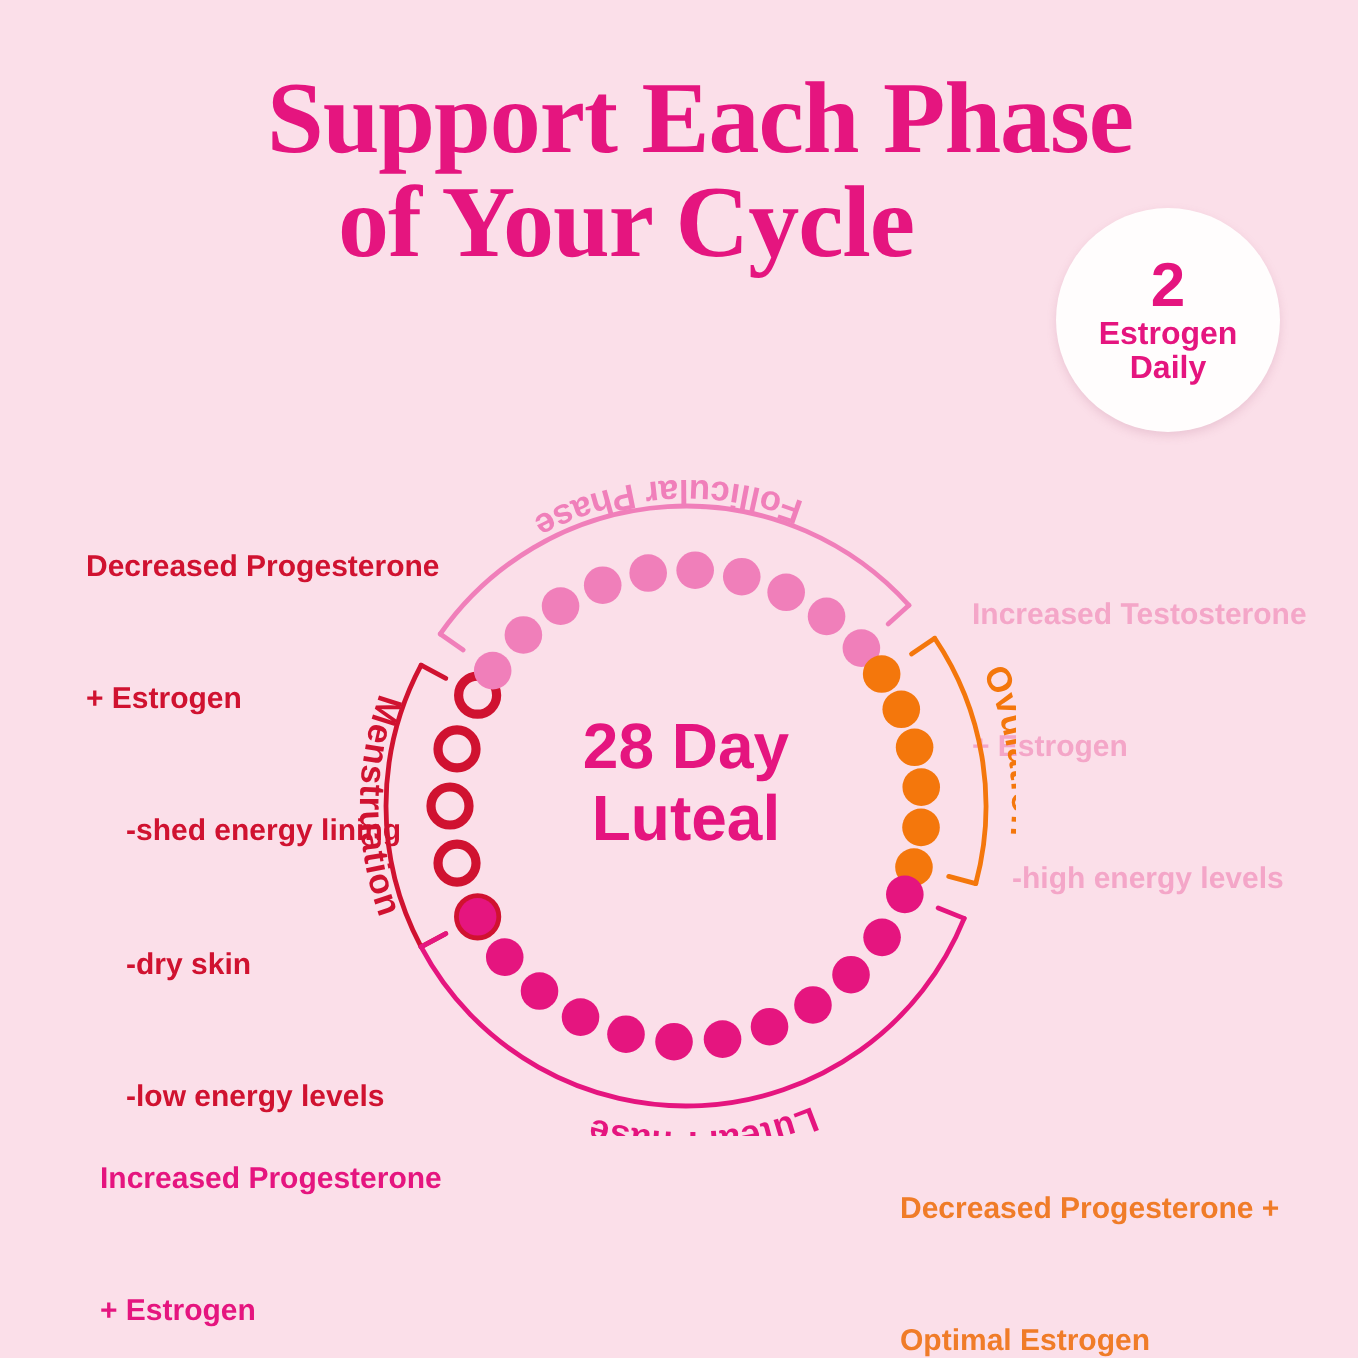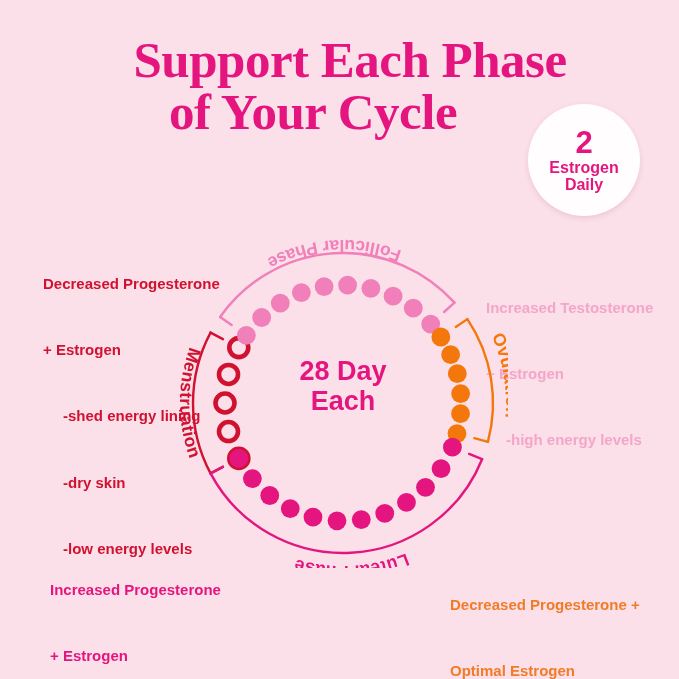--- a/index.html
+++ b/index.html
@@ -99,21 +99,21 @@
   }
   .cycle svg { display: block; }
 
   .center-label {
     position: absolute;
     left: 0;
     top: 118px;
     width: 330px;
     text-align: center;
     color: #e5157f;
-    font-size: 27px;
+    font-size: 32px;
     font-weight: bold;
     line-height: 1.12;
     pointer-events: none;
   }
   .center-label span { display: block; }
 </style>
 </head>
 <body>
 
 <div id="stage">
@@ -223,17 +223,17 @@
           <circle cx="135.00" cy="279.12" r="9.4" fill="#e5157f"></circle>
           <circle cx="112.26" cy="270.56" r="9.4" fill="#e5157f"></circle>
           <circle cx="91.76" cy="257.52" r="9.4" fill="#e5157f"></circle>
           <circle cx="74.37" cy="240.56" r="9.4" fill="#e5157f"></circle>
           <circle cx="60.81" cy="220.40" r="9.4" fill="#e5157f"></circle>
           <text fill="#e5157f" font-family="&quot;Liberation Sans&quot;, sans-serif" font-size="17.5" font-weight="bold" letter-spacing="0.4"><textPath href="#lbl-luteal" startOffset="50%" text-anchor="middle" xlink:href="#lbl-luteal">Luteal Phase</textPath></text>
         </g>
       </svg>
     <div class="center-label">
       <span>28 Day</span>
-      <span>Each</span>
+      <span>Luteal</span>
     </div>
   </div>
 
 </div>
 
 </body></html>

